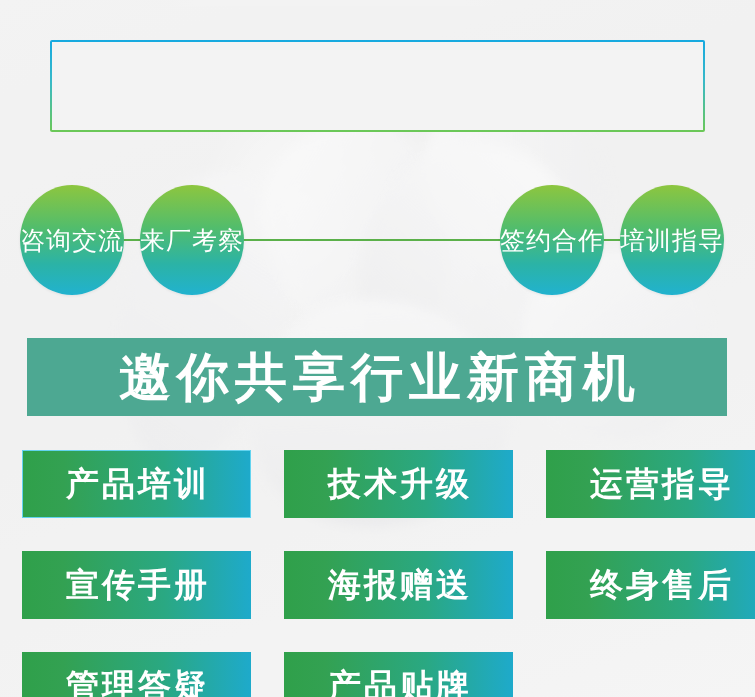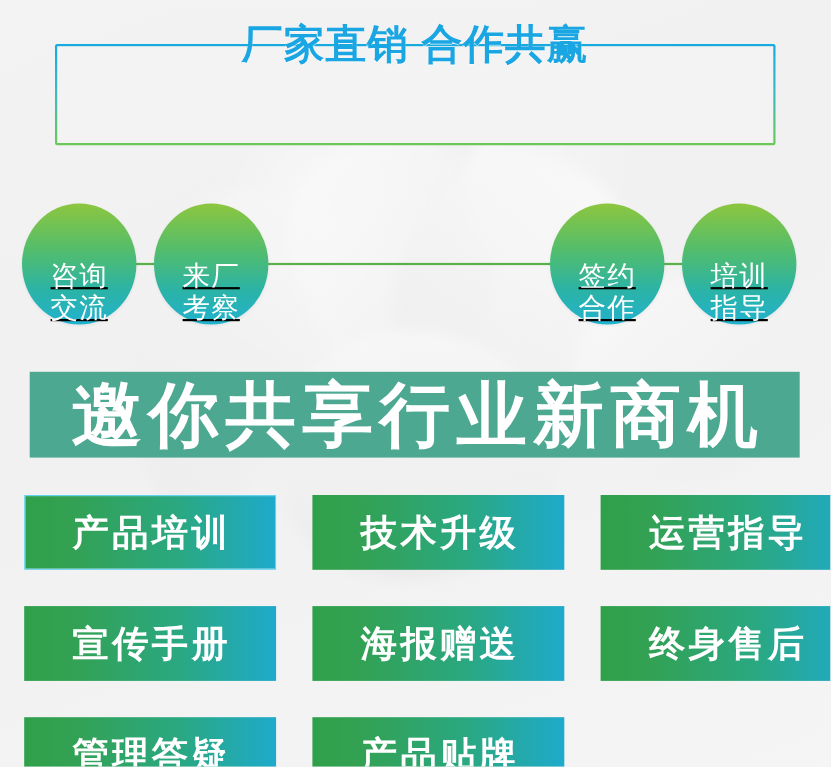--- a/index.html
+++ b/index.html
@@ -177,25 +177,24 @@
   }
   .step {
     position: absolute;
     top: 0;
     width: 104px;
     height: 110px;
     border-radius: 50%;
     background: linear-gradient(to bottom, #8dc63f 0%, #53bd6b 38%, #2bb3a6 72%, #21b2cf 100%);
     z-index: 2;
     display: flex;
-    flex-direction: column;
+    flex-direction: row;
     align-items: center;
     justify-content: flex-end;
     box-shadow: 0 1px 3px rgba(0,0,0,0.07);
-    text-decoration: underline;
   }
   .step .ln {
     color: #ffffff;
     font-size: 25px;
     line-height: 29px;
     font-weight: normal;
     letter-spacing: 1px;
     white-space: nowrap;
   }
   .st0 { left: 20px; }
@@ -213,21 +212,21 @@
     width: 700px;
     height: 78px;
     background: #4da892;
     z-index: 6;
     display: flex;
     align-items: center;
     justify-content: center;
   }
   .mid-banner .txt {
     color: #ffffff;
-    font-size: 64px;
+    font-size: 52px;
     line-height: 52px;
     font-weight: bold;
     letter-spacing: 6px;
     white-space: nowrap;
     text-indent: 6px;
   }
 
   
   .grid {
     position: absolute;
@@ -277,21 +276,20 @@
     <div class="shape s6"></div>
     <div class="shape s3"></div>
     <div class="veil"></div>
   </div>
 
   <div class="header-wrap">
     <div class="frame">
       <div class="frame-inner"></div>
     </div>
     <div class="frame-topmask"></div>
-    <div class="title-main">厂家直销 合作共赢</div>
   </div>
 
   <div class="steps">
     <div class="steps-line"></div>
 
     <div class="step st0">
       <div class="ln">咨询</div>
       <div class="ln">交流</div>
     </div>
 

